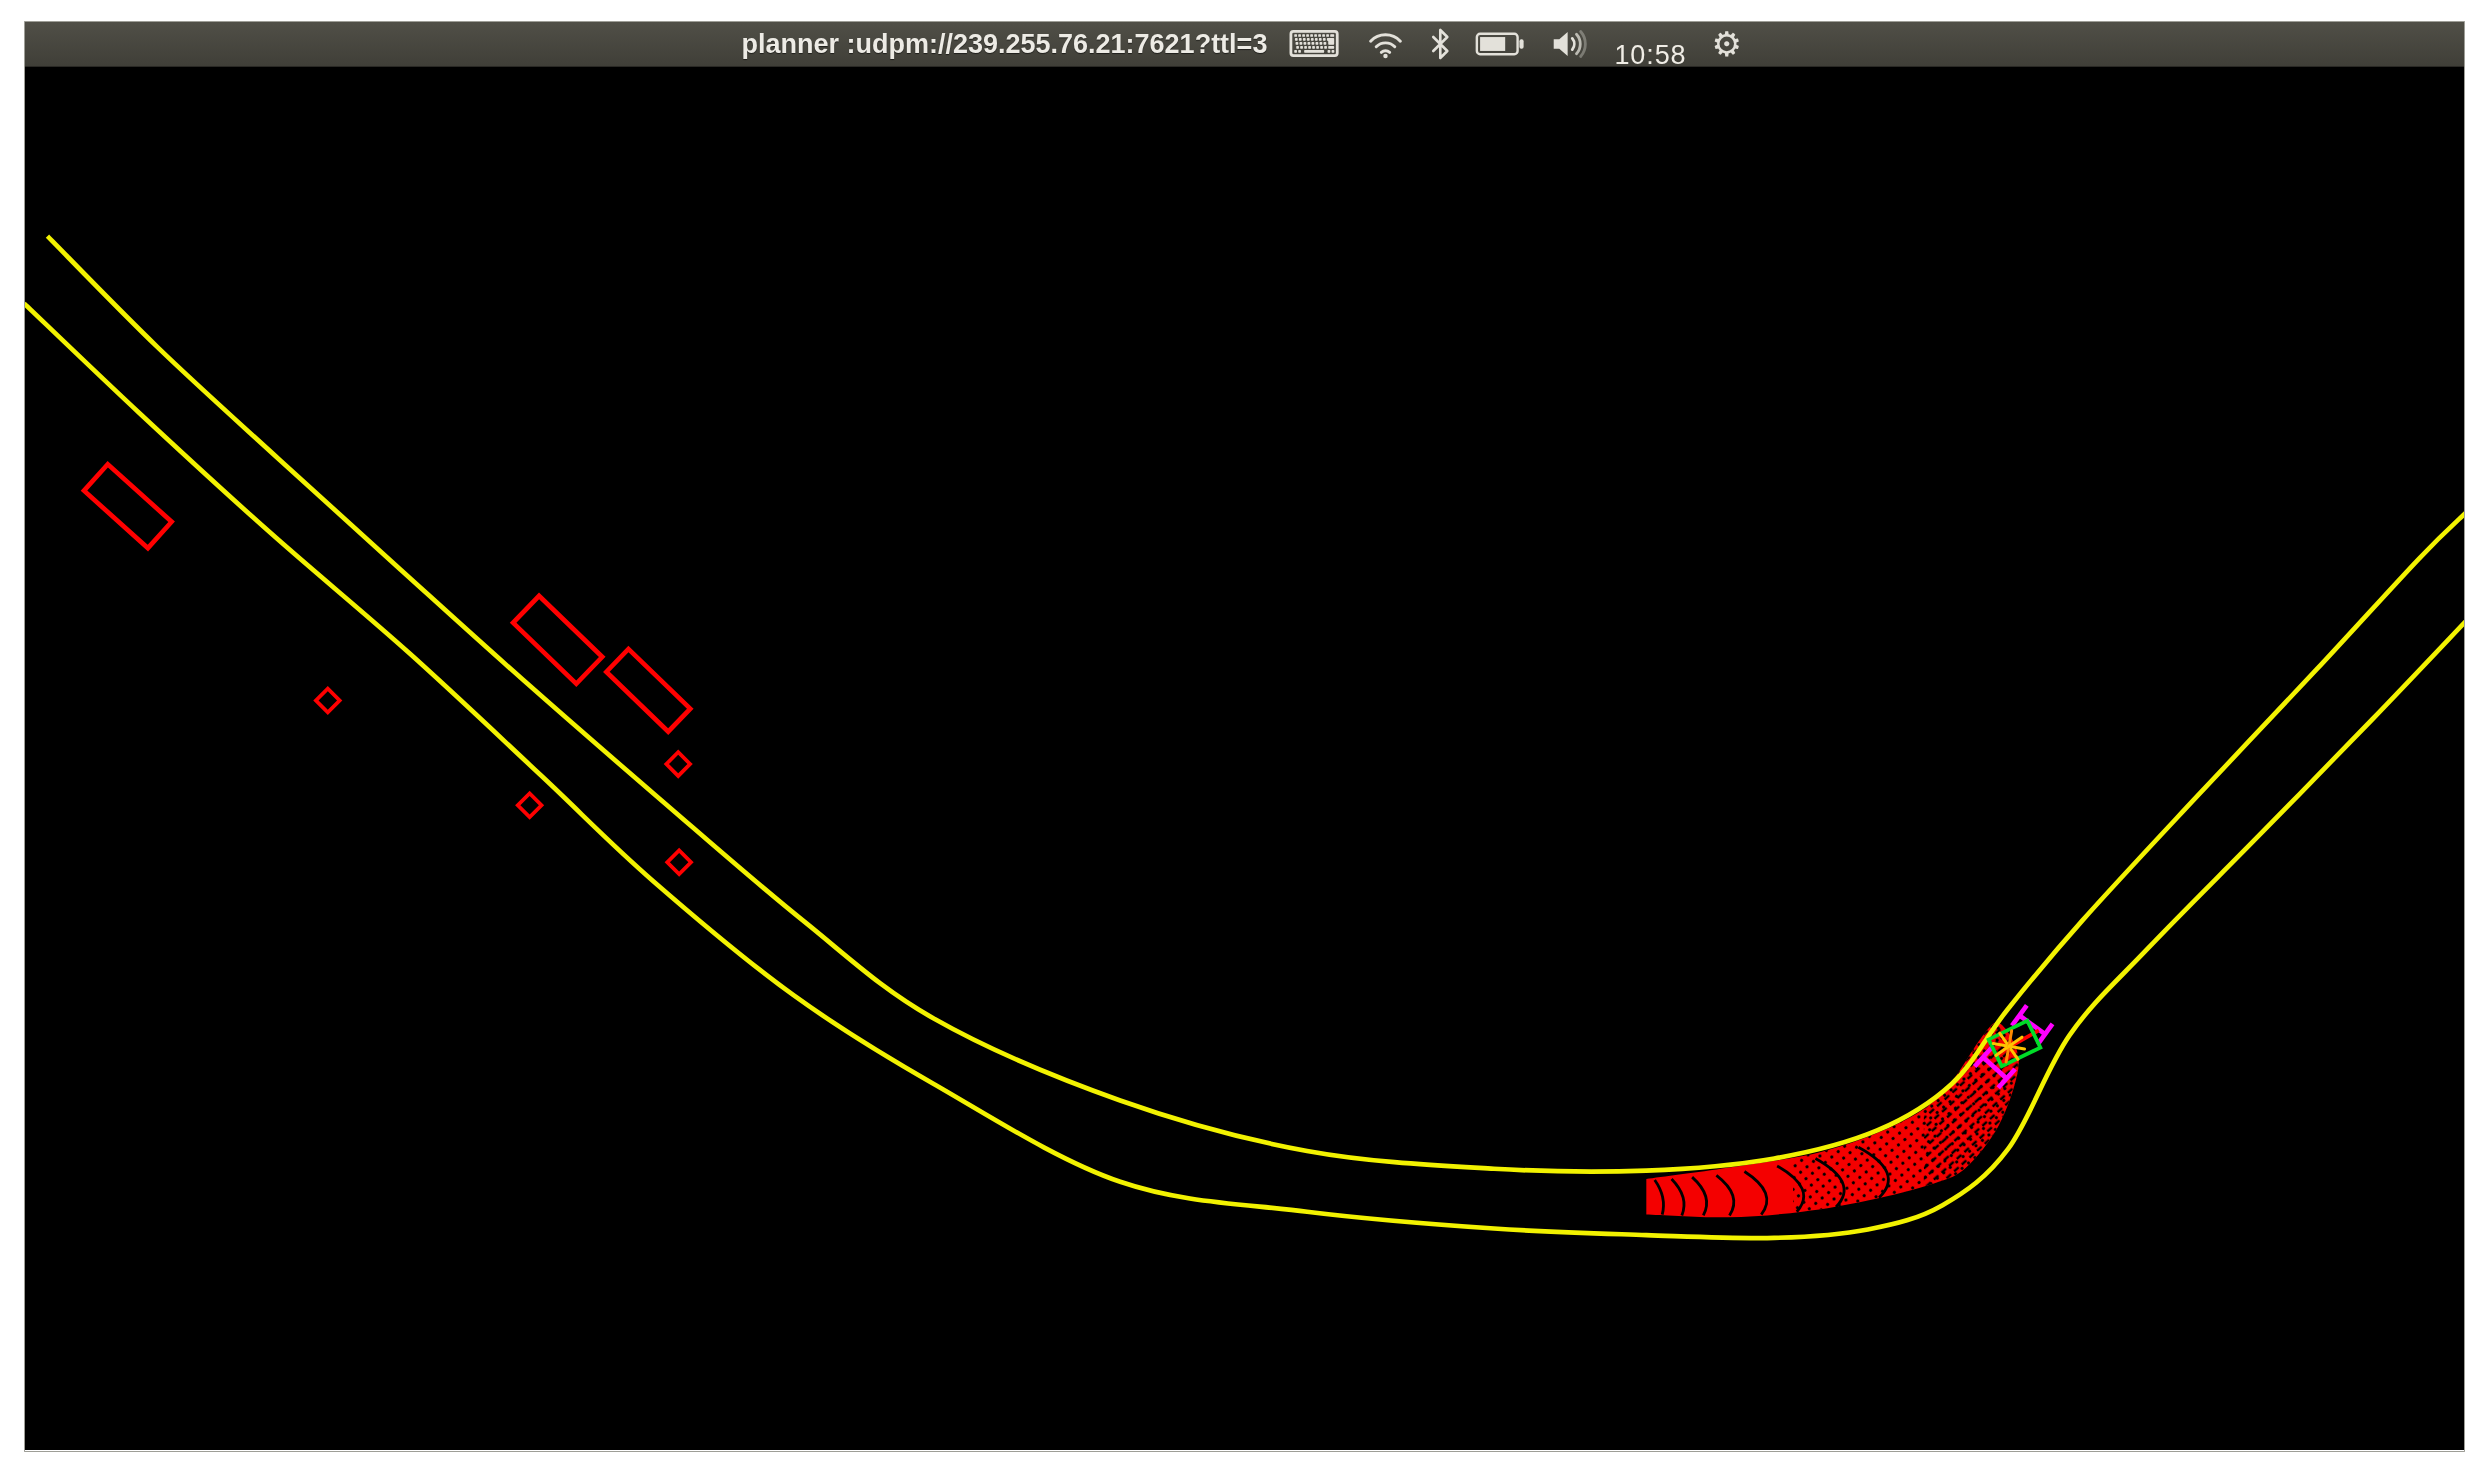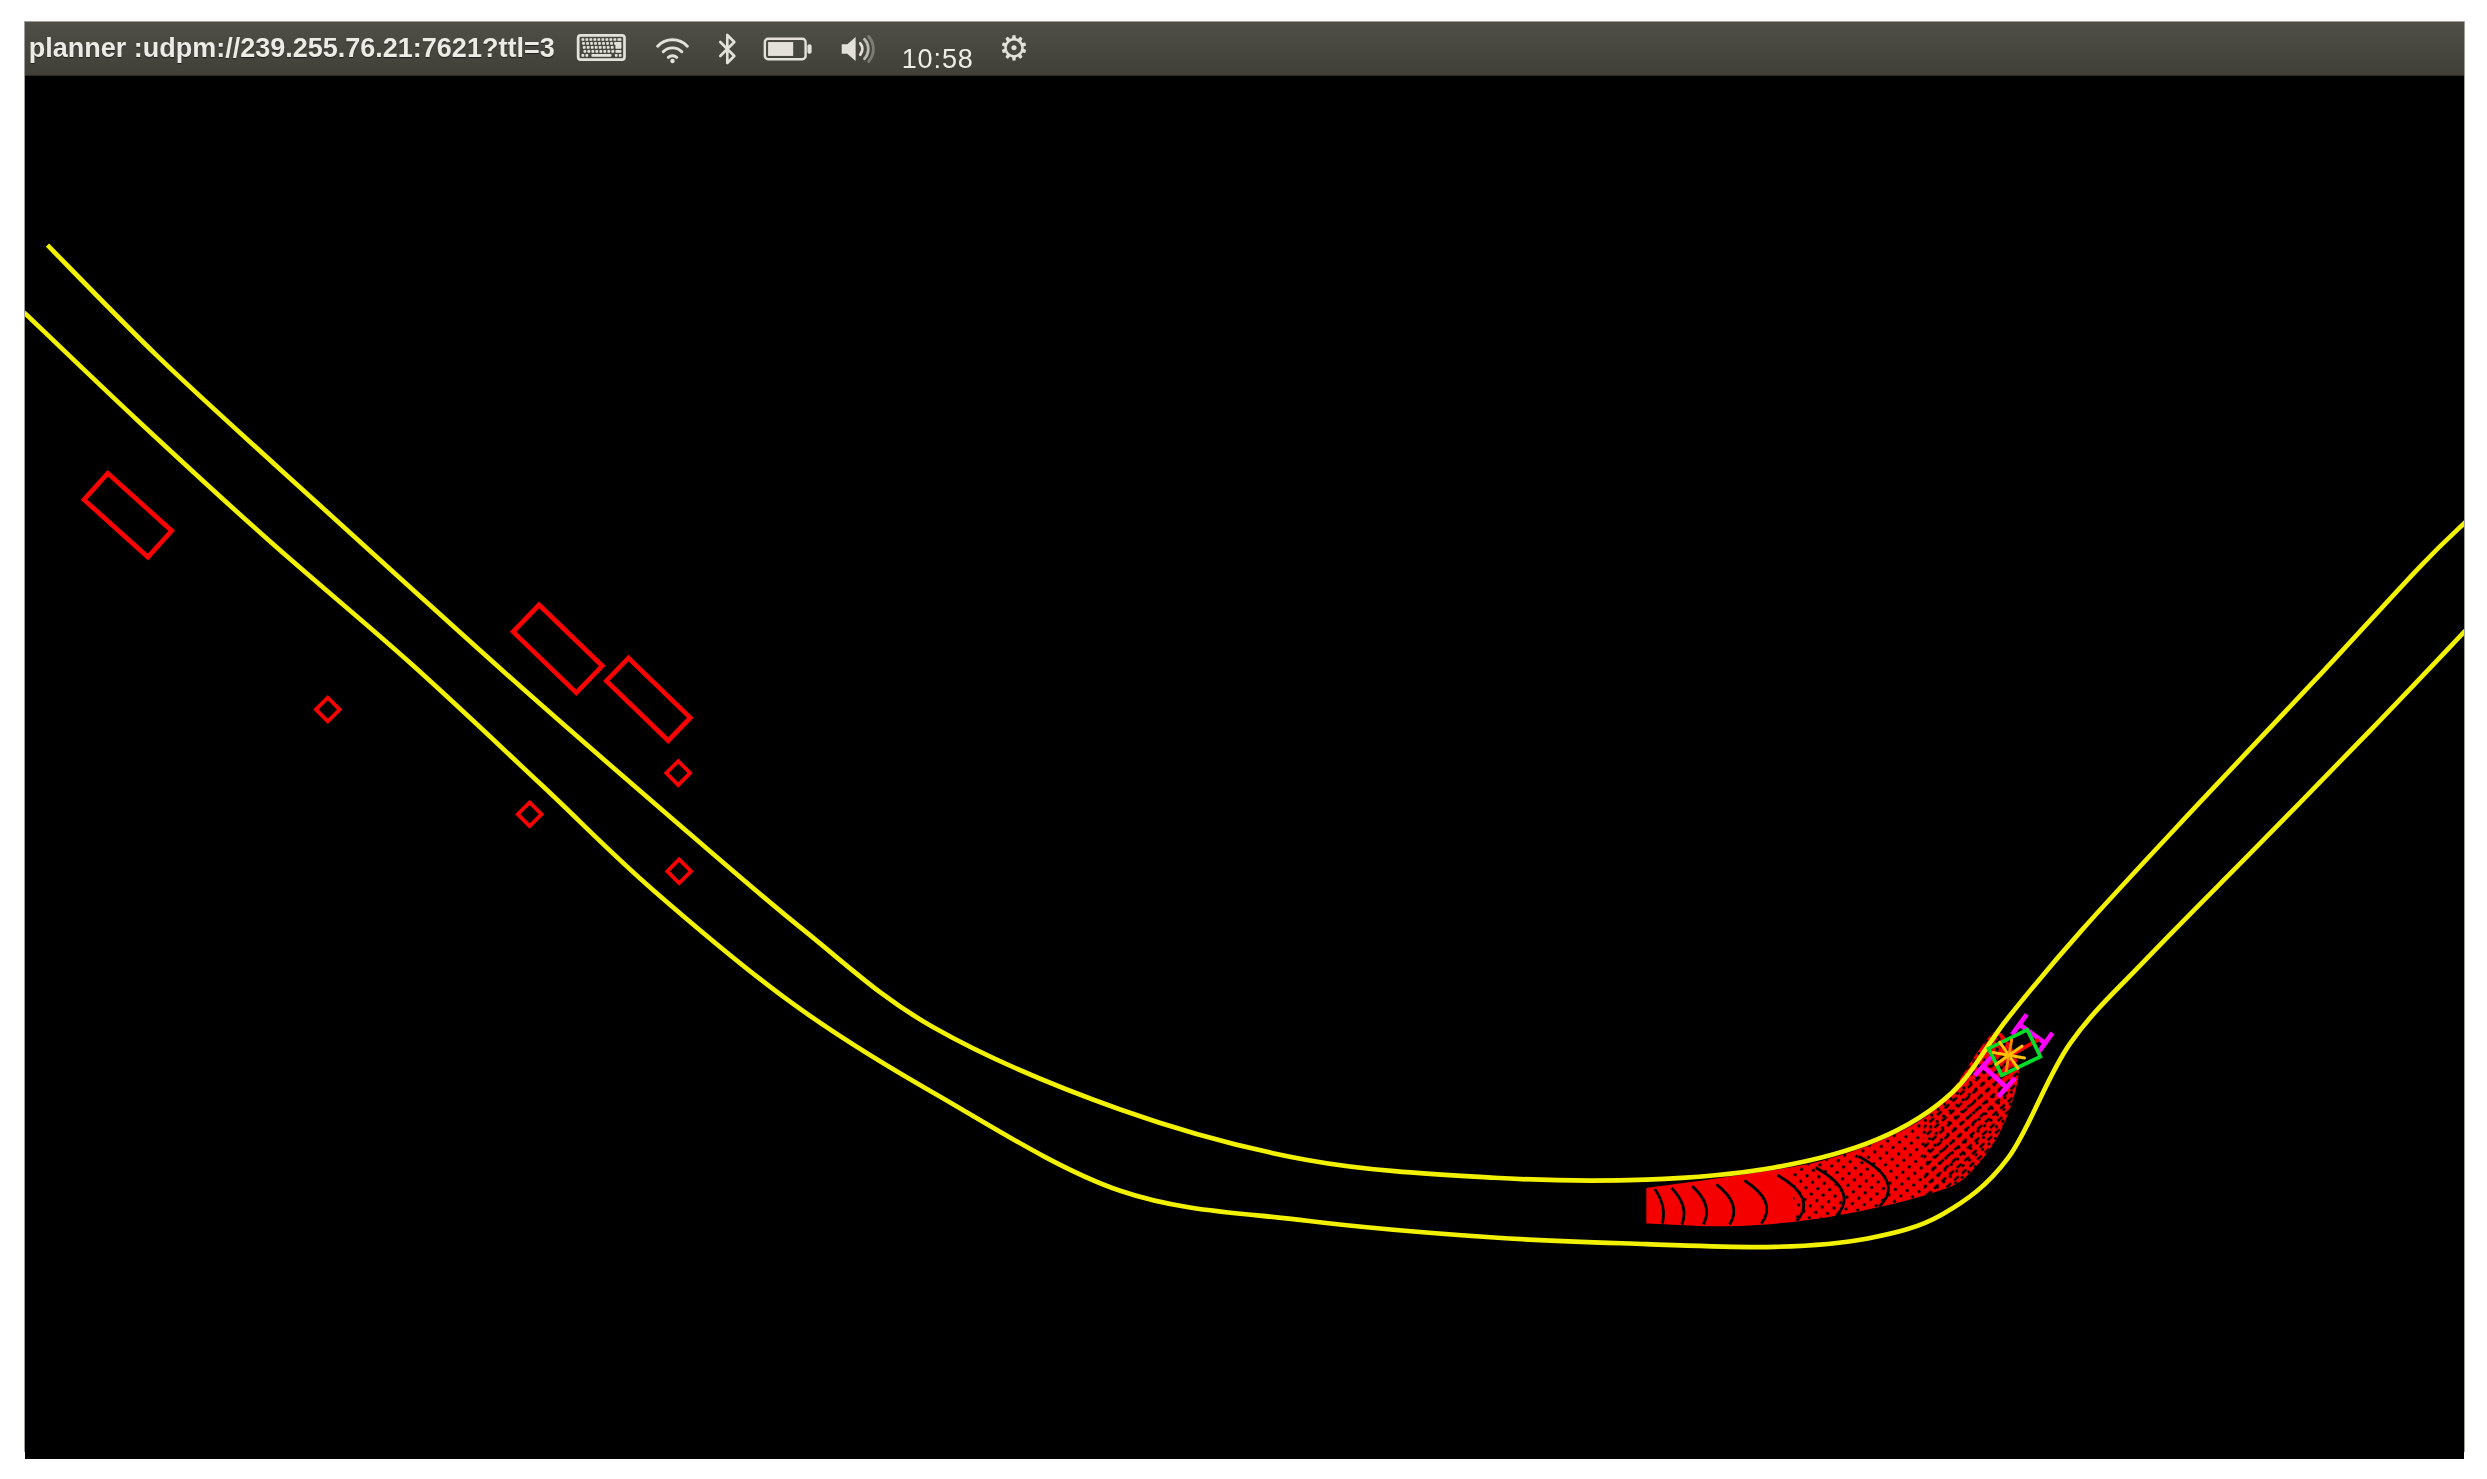--- a/index.html
+++ b/index.html
@@ -6,23 +6,23 @@
   body{
     width:2487px;height:1480px;background:#ffffff;
     font-family:"Liberation Sans",sans-serif;
     position:relative;overflow:hidden;
   }
   .window{
     position:absolute;left:25px;top:22.4px;width:2439px;height:1429px;
     box-shadow:0 0 0 0.9px #94948c;
   }
   .panel{
-    height:54px;background:linear-gradient(#504f47,#403f38);
+    height:45px;background:linear-gradient(#504f47,#403f38);
     border-bottom:0.9px solid #2a2925;
-    display:flex;align-items:center;justify-content:flex-start;
+    display:flex;align-items:center;justify-content:center;
     padding:0 9.3px 0 3.7px;box-sizing:border-box;gap:20px;
   }
   .panel-title{
     color:#edebe5;font-weight:bold;font-size:27px;line-height:45px;
     text-shadow:0 0.9px 0.9px rgba(0,0,0,.55);white-space:nowrap;
   }
   .indicators{display:flex;align-items:center;gap:25px;}
   .ind{display:flex;align-items:center;justify-content:center;color:#e3e1da;}
   .ind svg{display:block;}
   .glyph{font-family:"DejaVu Sans",sans-serif;color:#e3e1da;}

